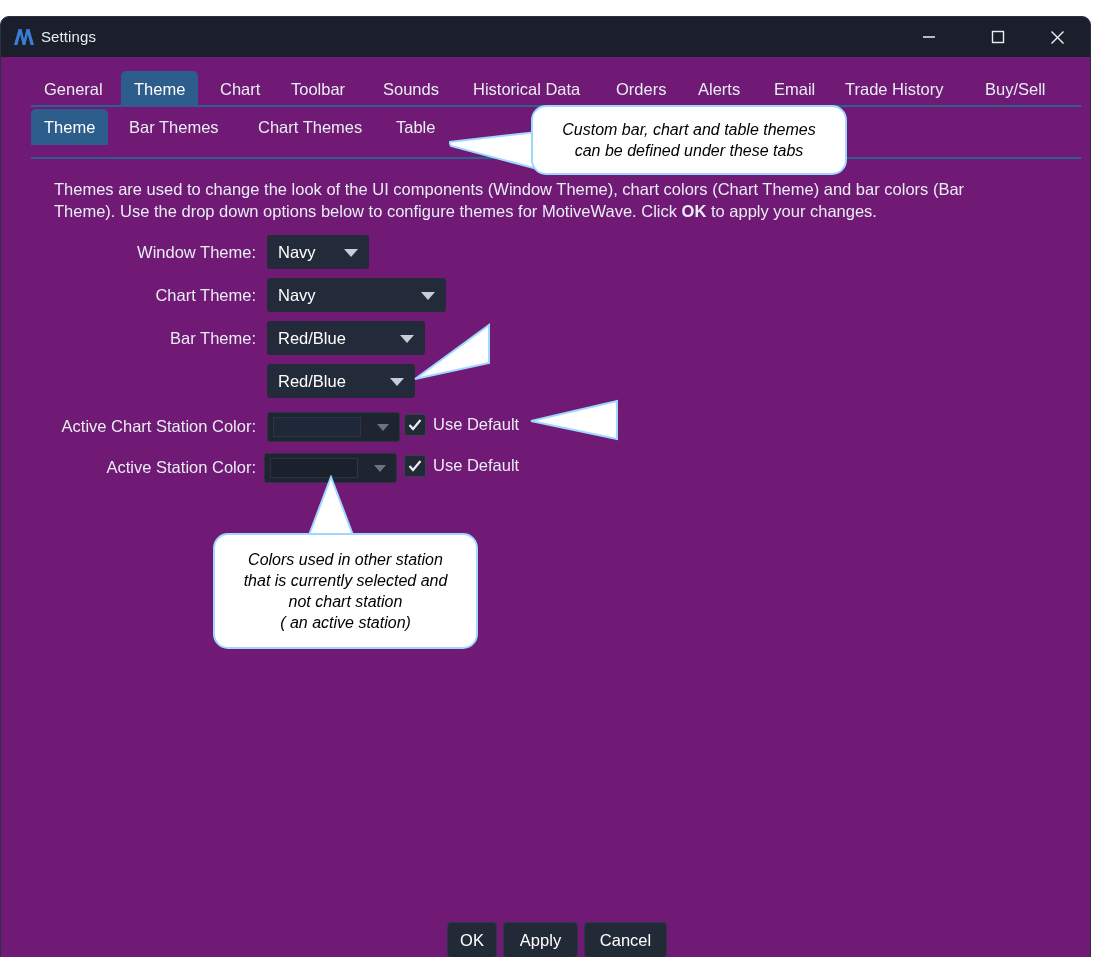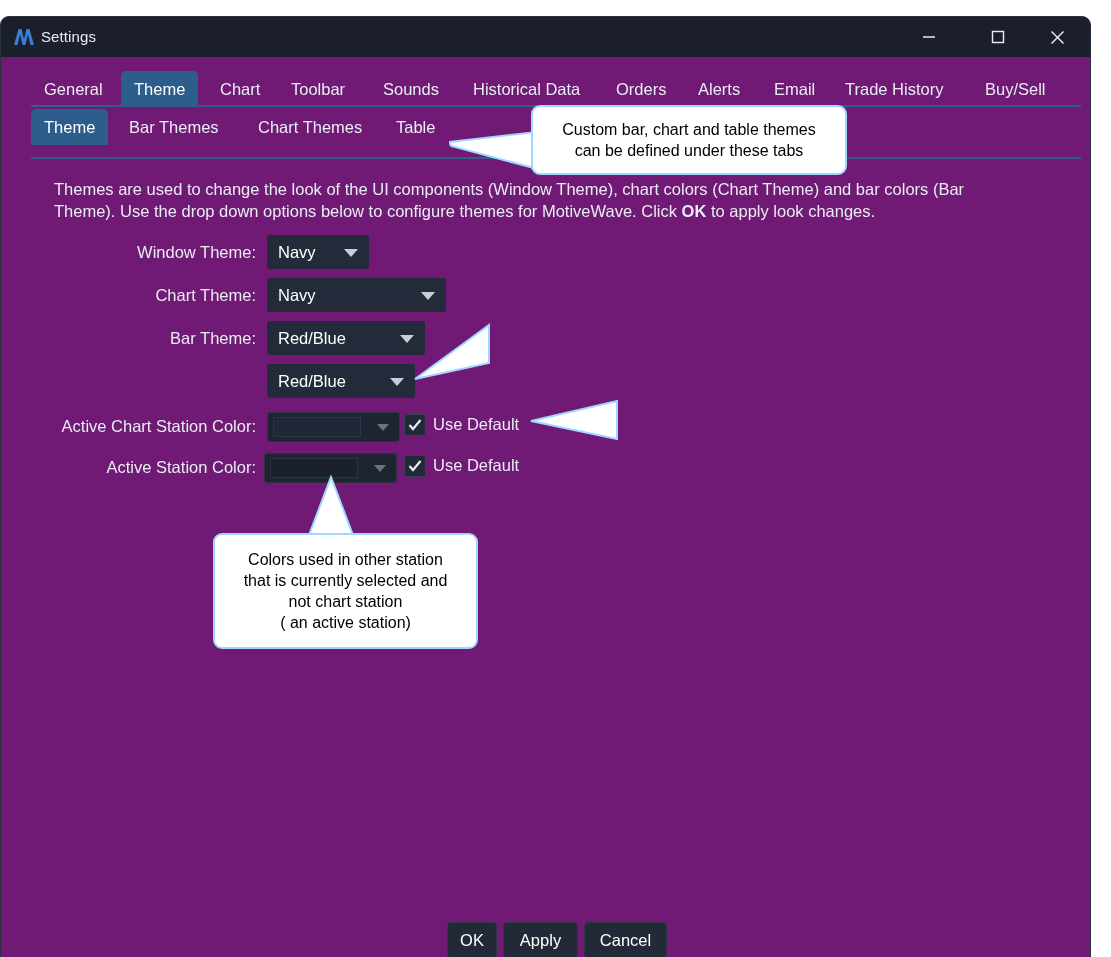--- a/index.html
+++ b/index.html
@@ -195,24 +195,25 @@
     font-size: 16.5px;
     color: #e9edf3;
     white-space: nowrap;
   }
 
   
   .callout {
     position: absolute;
     background: #ffffff;
     border: 2px solid #9fd8ff;
-    border-radius: 9px;
+    border-radius: 15px;
     box-sizing: border-box;
     display: flex; align-items: center; justify-content: center;
     z-index: 20;
+    font-style: italic;
   }
   .callout .ctext {
     color: #000000;
     font-size: 16px;
     line-height: 21px;
     text-align: center;
     padding: 6px 12px;
     white-space: pre-line;
   }
   .tail { position: absolute; z-index: 19; }
@@ -283,21 +284,21 @@
     <div class="subtab" style="left:115px">Bar Themes</div>
     <div class="subtab" style="left:244px">Chart Themes</div>
     <div class="subtab" style="left:382px">Table</div>
   </div>
   <div id="subtab-underline"></div>
   <div id="subtab-underline-seg"></div>
 
   <div id="description">
     <span>Themes are used to change the look of the UI components (Window Theme), chart colors (Chart Theme) and bar colors (Bar</span>
     <br>
-    <span>Theme).  Use the drop down options below to configure themes for MotiveWave.  Click </span><b>OK</b><span> to apply look changes.</span>
+    <span>Theme).  Use the drop down options below to configure themes for MotiveWave.  Click </span><b>OK</b><span> to apply your changes.</span>
   </div>
 
   <div id="form">
 
     <div class="frow" style="top:3px">
       <div class="flabel-wrap">
           <div class="flabel">Window Theme:</div>
         </div>
       <div class="combo" style="left:266px; width:102px">
         <span class="cval">Navy</span>

